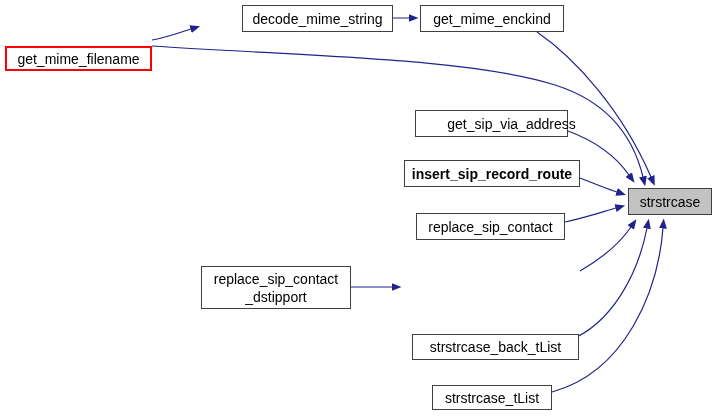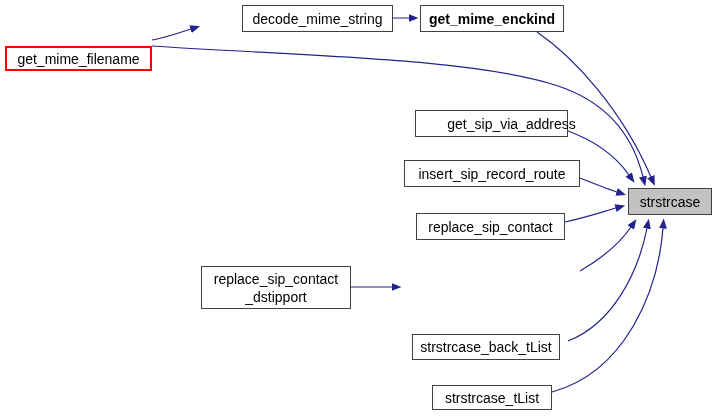--- a/index.html
+++ b/index.html
@@ -74,31 +74,31 @@
     <path class="edge" d="M 351,287 L 392,287" marker-end="url(#arrowhead)"></path>
     <path class="edge" d="M 580,271 C 606,256 622,240 631,227" marker-end="url(#arrowhead)"></path>
     <path class="edge" d="M 568,341 C 612,324 638,274 647,228" marker-end="url(#arrowhead)"></path>
     <path class="edge" d="M 552,392 C 625,372 658,292 663,228" marker-end="url(#arrowhead)"></path>
   </svg>
 
   <div class="node highlight" style="left:5px;   top:46px;  width:147px; height:25px;">get_mime_filename</div>
 
   <div class="node" style="left:202px; top:5px;   width:151px; height:27px;margin-left:40px;">decode_mime_string</div>
 
-  <div class="node" style="left:420px; top:5px;   width:144px; height:27px;font-weight:bold;">get_mime_enckind</div>
+  <div class="node" style="left:420px; top:5px;   width:144px; height:27px;">get_mime_enckind</div>
 
   <div class="node" style="left:415px; top:110px; width:153px; height:27px;padding-left:40px;">get_sip_via_address</div>
 
-  <div class="node" style="left:404px; top:160px; width:176px; height:27px;">insert_sip_record_route</div>
+  <div class="node" style="left:404px; top:160px; width:176px; height:27px;font-weight:bold;">insert_sip_record_route</div>
 
   <div class="node focus" style="left:628px; top:188px; width:84px; height:27px;">strstrcase</div>
 
   <div class="node" style="left:416px; top:213px; width:149px; height:27px;">replace_sip_contact</div>
 
   <div class="node" style="left:201px; top:266px; width:150px; height:43px;">replace_sip_contact
 _dstipport</div>
 
 
-  <div class="node" style="left:412px; top:334px; width:148px; height:26px;">strstrcase_back_tList</div>
+  <div class="node" style="left:412px; top:334px; width:167px; height:26px;">strstrcase_back_tList</div>
 
   <div class="node" style="left:432px; top:385px; width:120px; height:25px;">strstrcase_tList</div>
 
 </div>
 
 </body></html>

